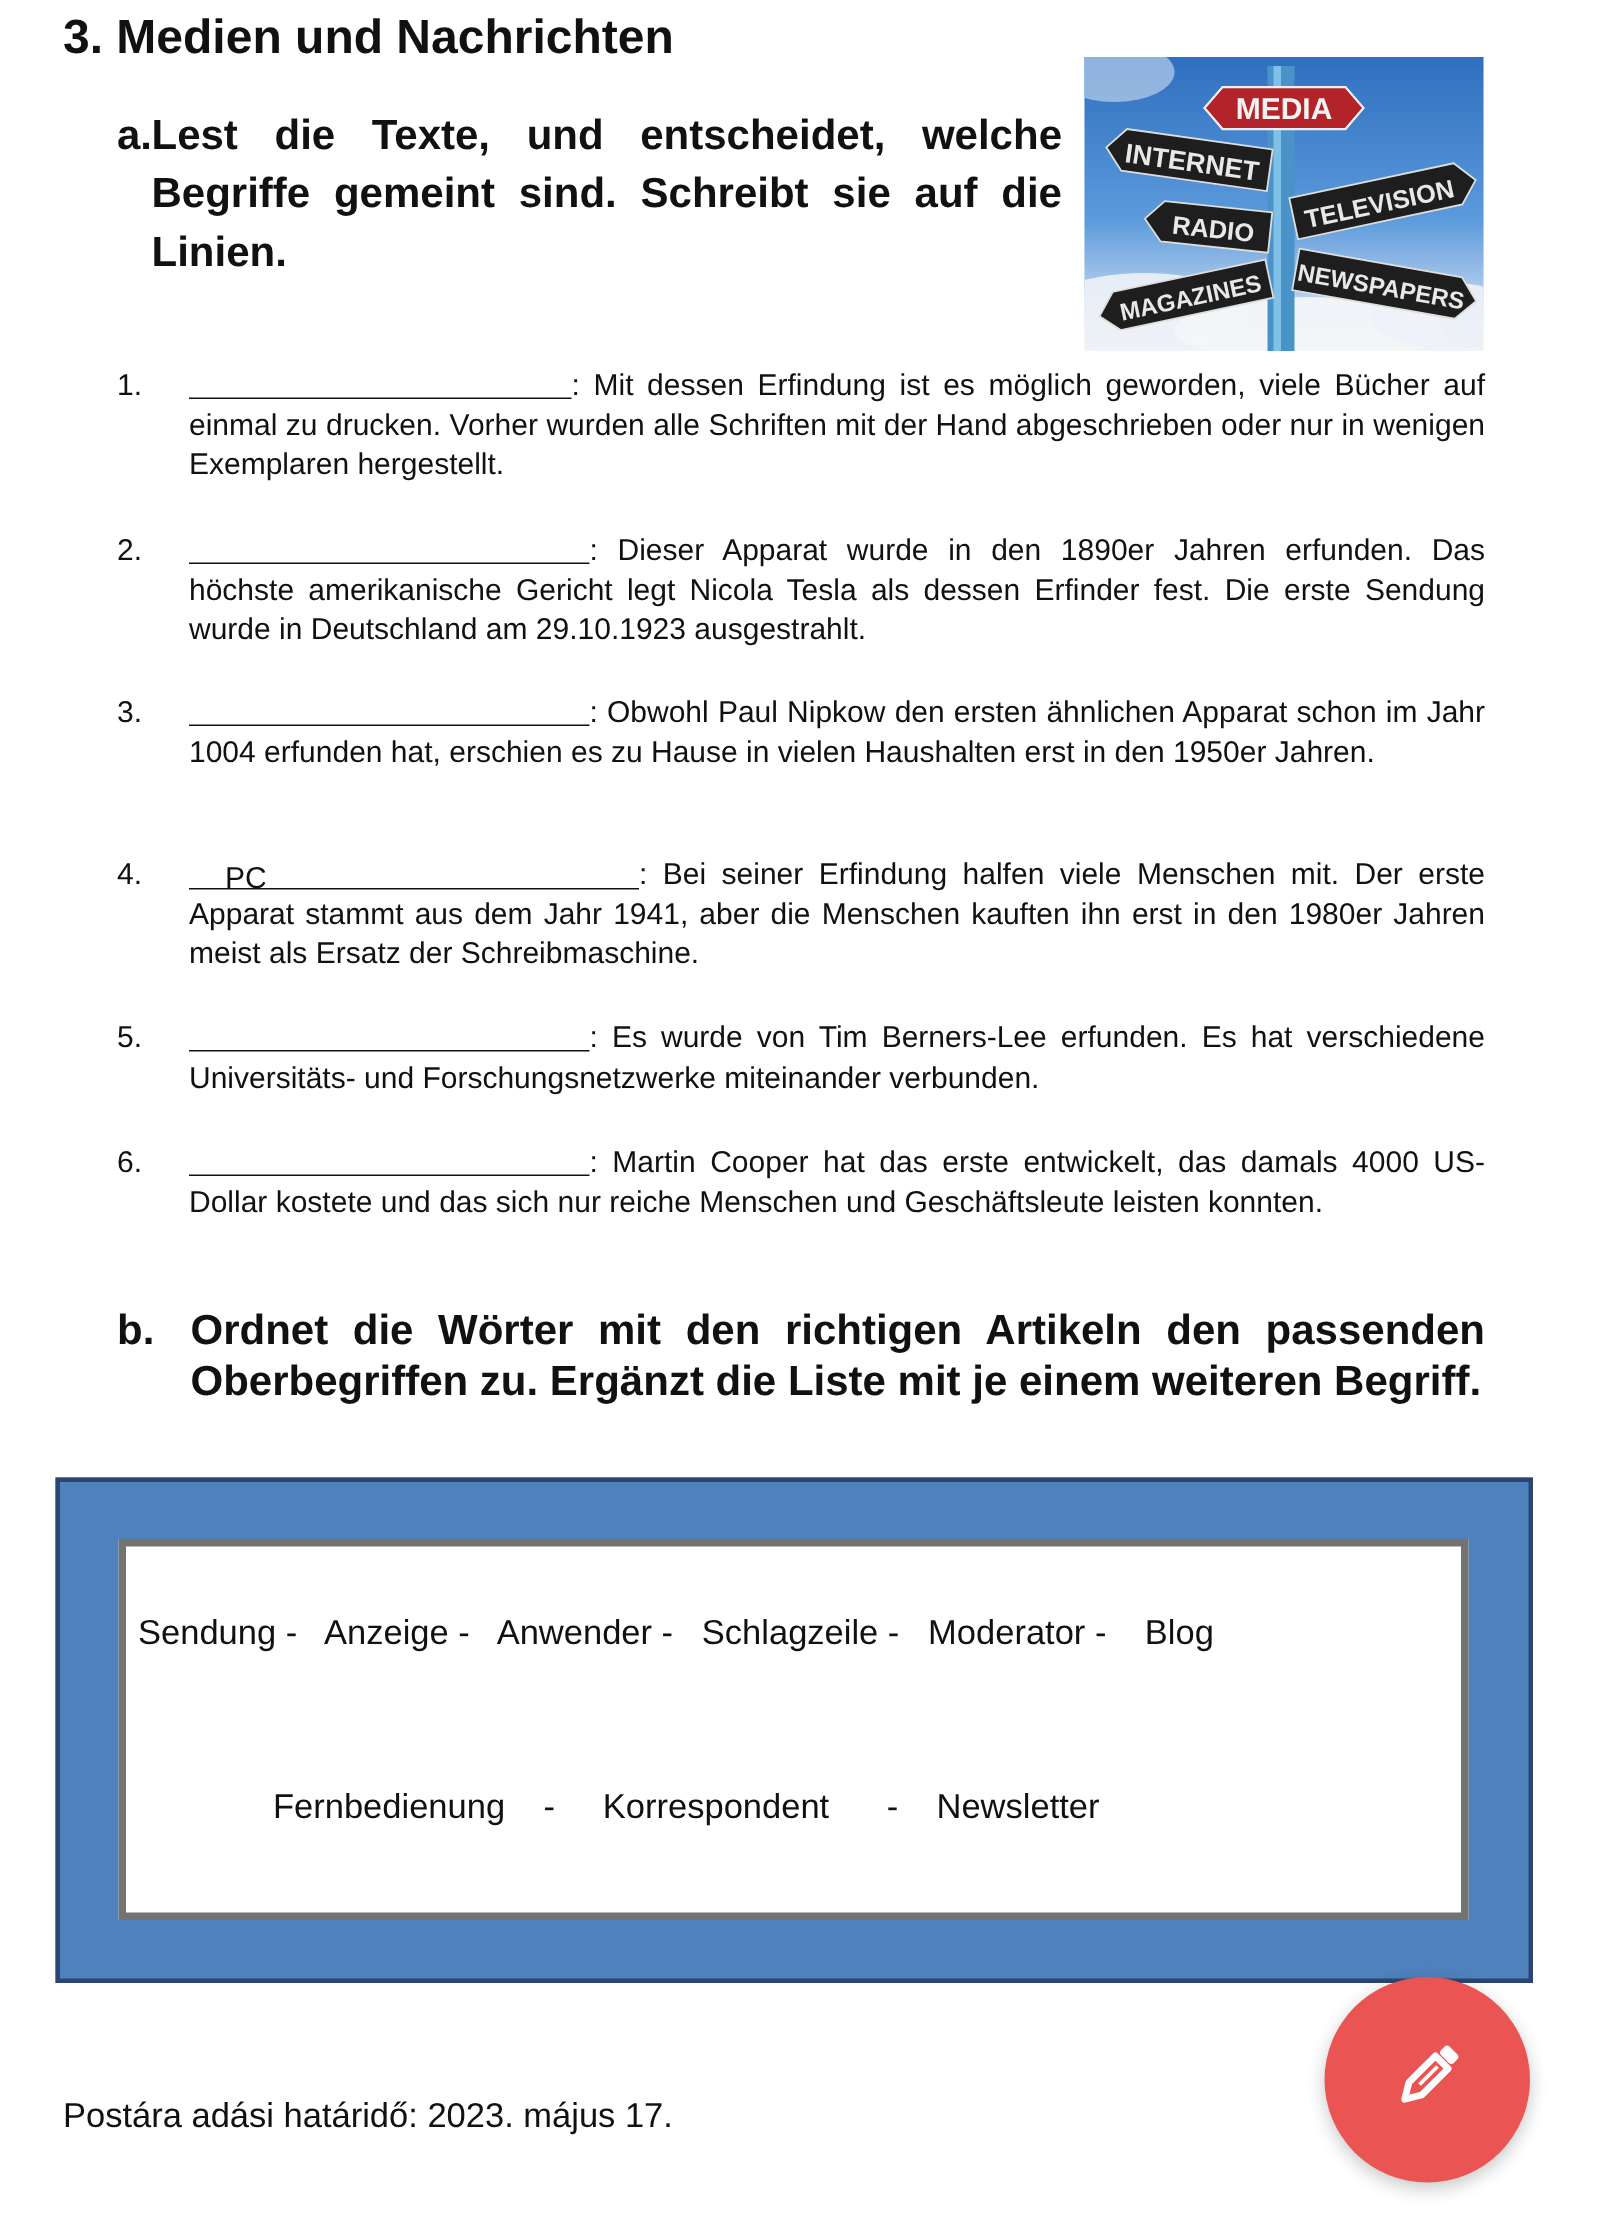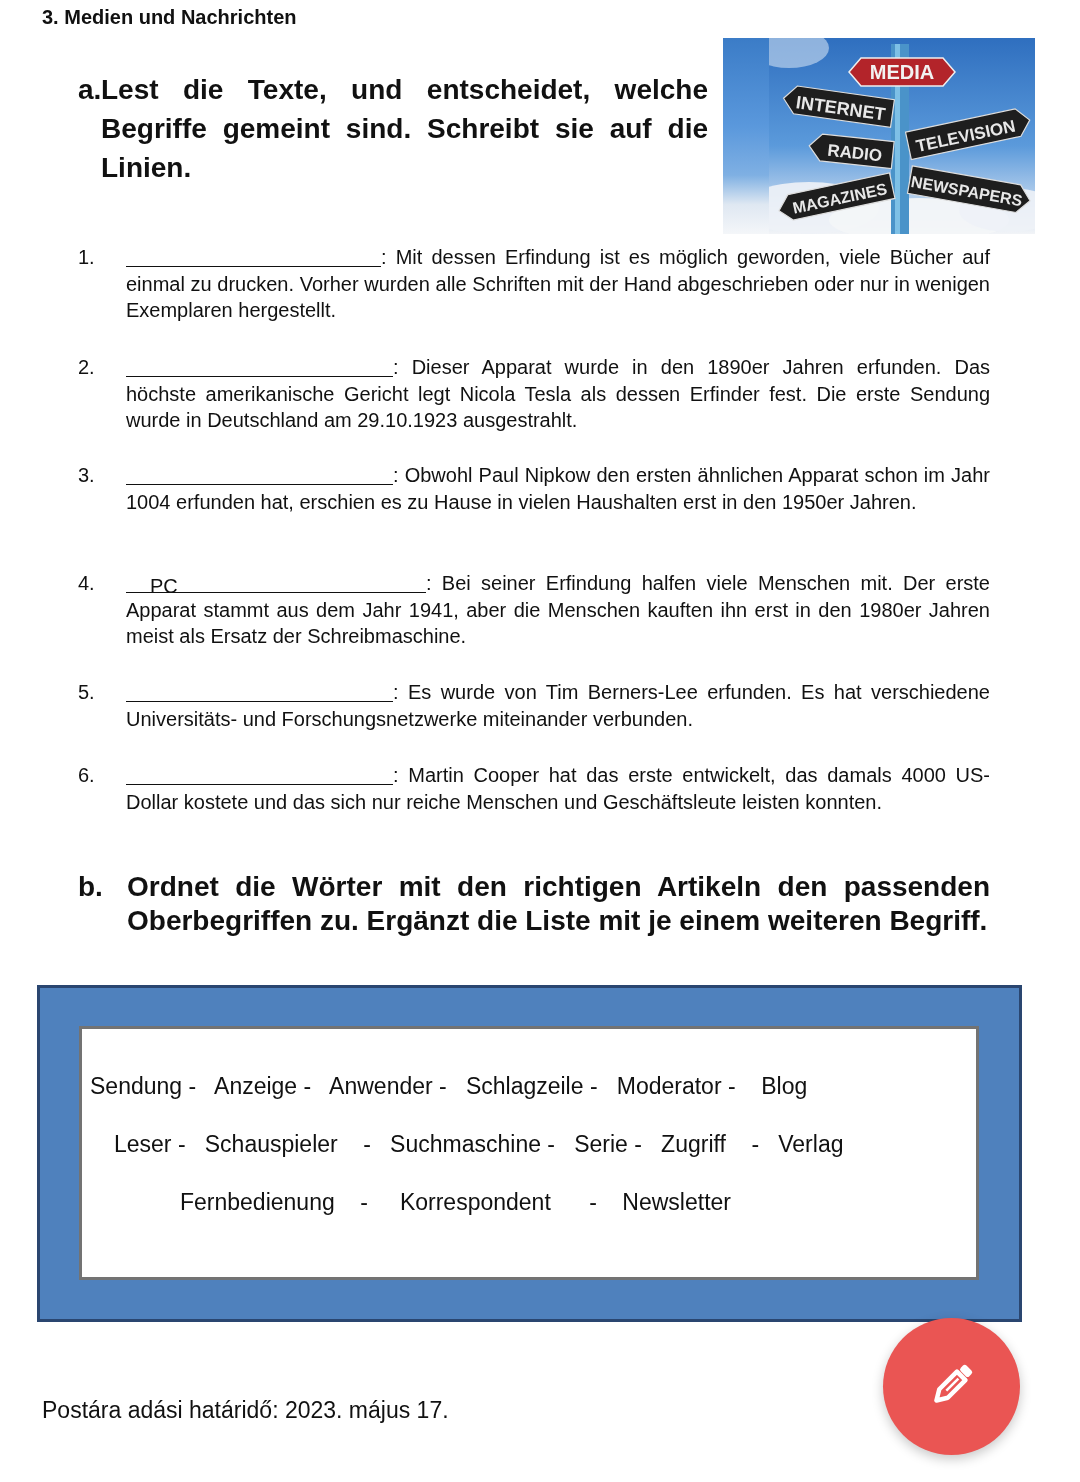--- a/index.html
+++ b/index.html
@@ -1,35 +1,34 @@
 <!DOCTYPE html>
 <html><head>
 <meta charset="utf-8">
 <style>
   * { box-sizing: border-box; margin: 0; padding: 0; }
   html, body { width: 1080px; height: 1482px; background: #ffffff; overflow: hidden; }
   body { position: relative; font-family: "Liberation Sans", sans-serif; color: #111; }
 
   .title {
     position: absolute; left: 42px; top: 6px;
-    font-size: 20px; font-weight: bold; letter-spacing: 0px;
+    font-size: 32px; font-weight: bold; letter-spacing: 0px;
   }
 
   .task-a {
     position: absolute; left: 78px; top: 70px; width: 630px;
     font-size: 28px; font-weight: bold; line-height: 39px;
   }
   .task-a .lbl { position: absolute; left: 0; top: 0; }
   .task-a .txt { margin-left: 23px; text-align: justify; }
 
   .media-img {
-    position: absolute; left: 723px; top: 38px; width: 312px; height: 196px;
+    position: absolute; left: 723px; top: 38px; width: 266px; height: 196px;
     overflow: hidden;
     background: linear-gradient(180deg, #3b7cc7 0%, #5a98dc 45%, #7fb0e3 70%, #dfe8f2 85%, #f4f6f9 100%);
-    text-align: right;
   }
 
   .items { position: absolute; left: 78px; width: 912px; font-size: 20px; line-height: 26.5px; }
   .item { position: absolute; left: 0; width: 912px; }
   .item .num { position: absolute; left: 0; top: 0; }
   .item .body { margin-left: 48px; text-align: justify; }
   .blank { display: inline-block; border-bottom: 1.5px solid #111; height: 20px; vertical-align: -3px; }
 
   .task-b {
     position: absolute; left: 78px; top: 870px; width: 912px;
@@ -37,21 +36,21 @@
   }
   .task-b .lbl { position: absolute; left: 0; top: 0; }
   .task-b .txt { margin-left: 49px; text-align: justify; }
 
   .outer-box {
     position: absolute; left: 37px; top: 985px; width: 985px; height: 337px;
     background: #4f81bd; border: 3px solid #2a4670;
   }
   .inner-box {
     position: absolute; left: 79px; top: 1026px; width: 900px; height: 254px;
-    background: #ffffff; border: 3px solid #737373;
+    background: #ffffff; border: 5px solid #737373;
   }
   .word-row {
     position: absolute; font-size: 23px; white-space: pre; color: #111;
   }
 
   .footer { position: absolute; left: 42px; top: 1396px; font-size: 23px; line-height: 29px; }
 
   .fab {
     position: absolute; left: 883px; top: 1318px; width: 137px; height: 137px;
     border-radius: 50%; background: #ea5553;
@@ -151,21 +150,20 @@
 </div>
 
 <div class="task-b">
   <span class="lbl">b.</span>
   <div class="txt">Ordnet die Wörter mit den richtigen Artikeln den passenden Oberbegriffen zu. Ergänzt die Liste mit je einem weiteren Begriff.</div>
 </div>
 
 <div class="outer-box"></div>
 <div class="inner-box">
   <div class="word-row" style="left:8px; top:44px;">Sendung -   Anzeige -   Anwender -   Schlagzeile -   Moderator -    Blog</div>
-  <div class="word-row" style="left:32px; top:102px;">Leser -   Schauspieler    -   Suchmaschine -   Serie -   Zugriff    -   Verlag</div>
   <div class="word-row" style="left:98px; top:160px;">Fernbedienung    -     Korrespondent      -    Newsletter</div>
 </div>
 
 <div class="footer">
   <div>Postára adási határidő: 2023. május 17.</div>
 </div>
 
 <div class="fab">
   <span>
     <svg width="56" height="56" viewBox="0 0 56 56" xmlns="http://www.w3.org/2000/svg">

